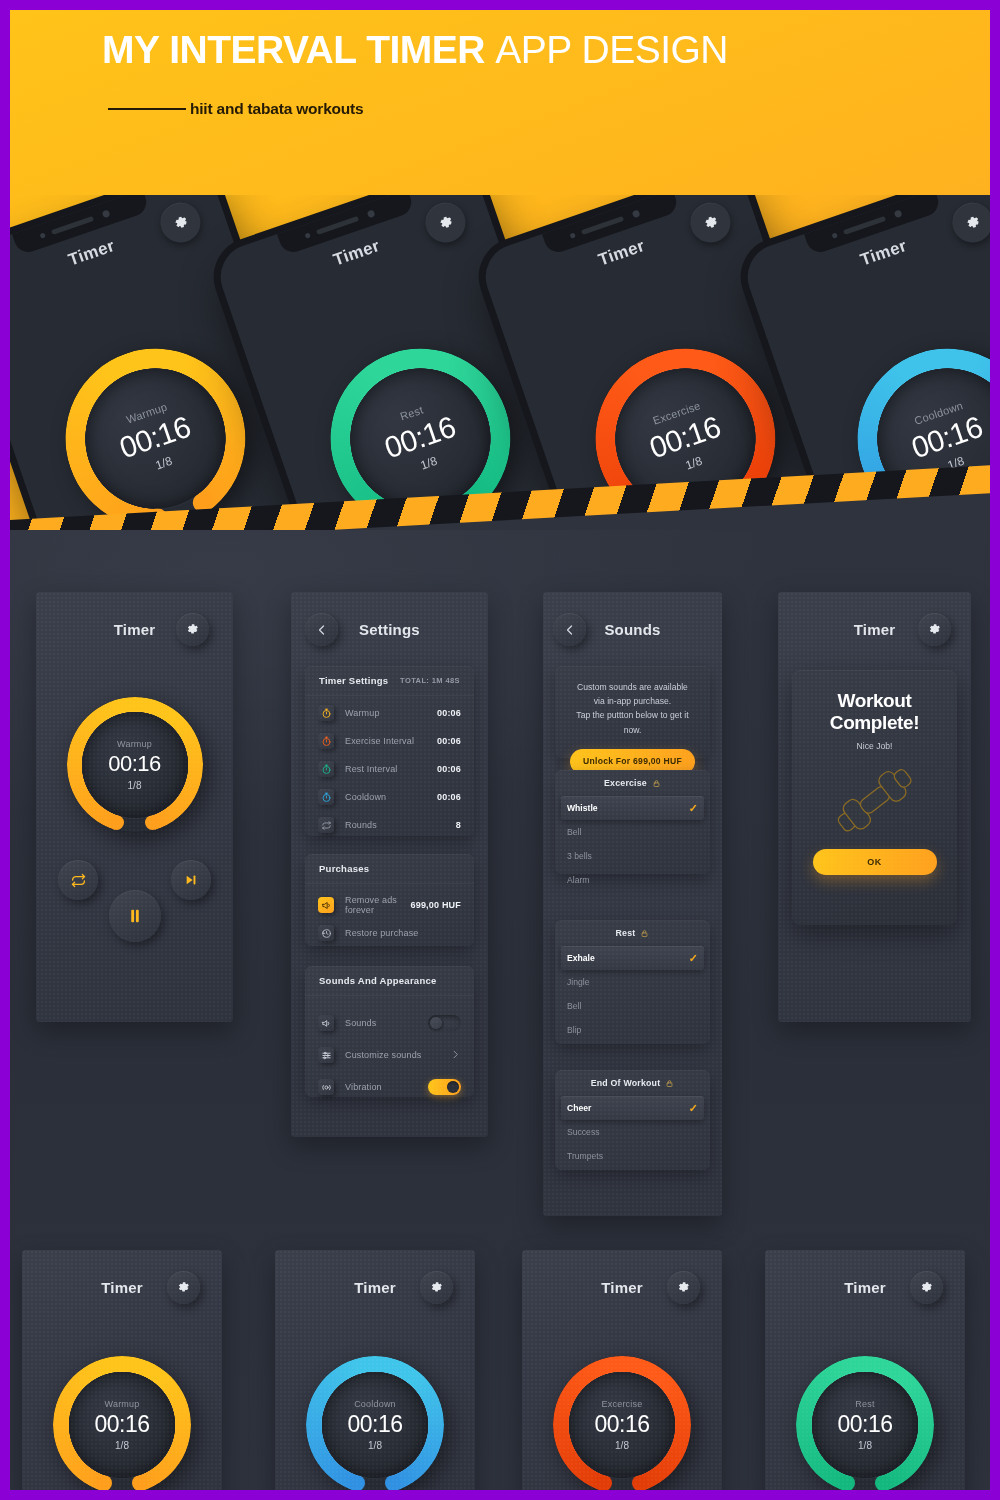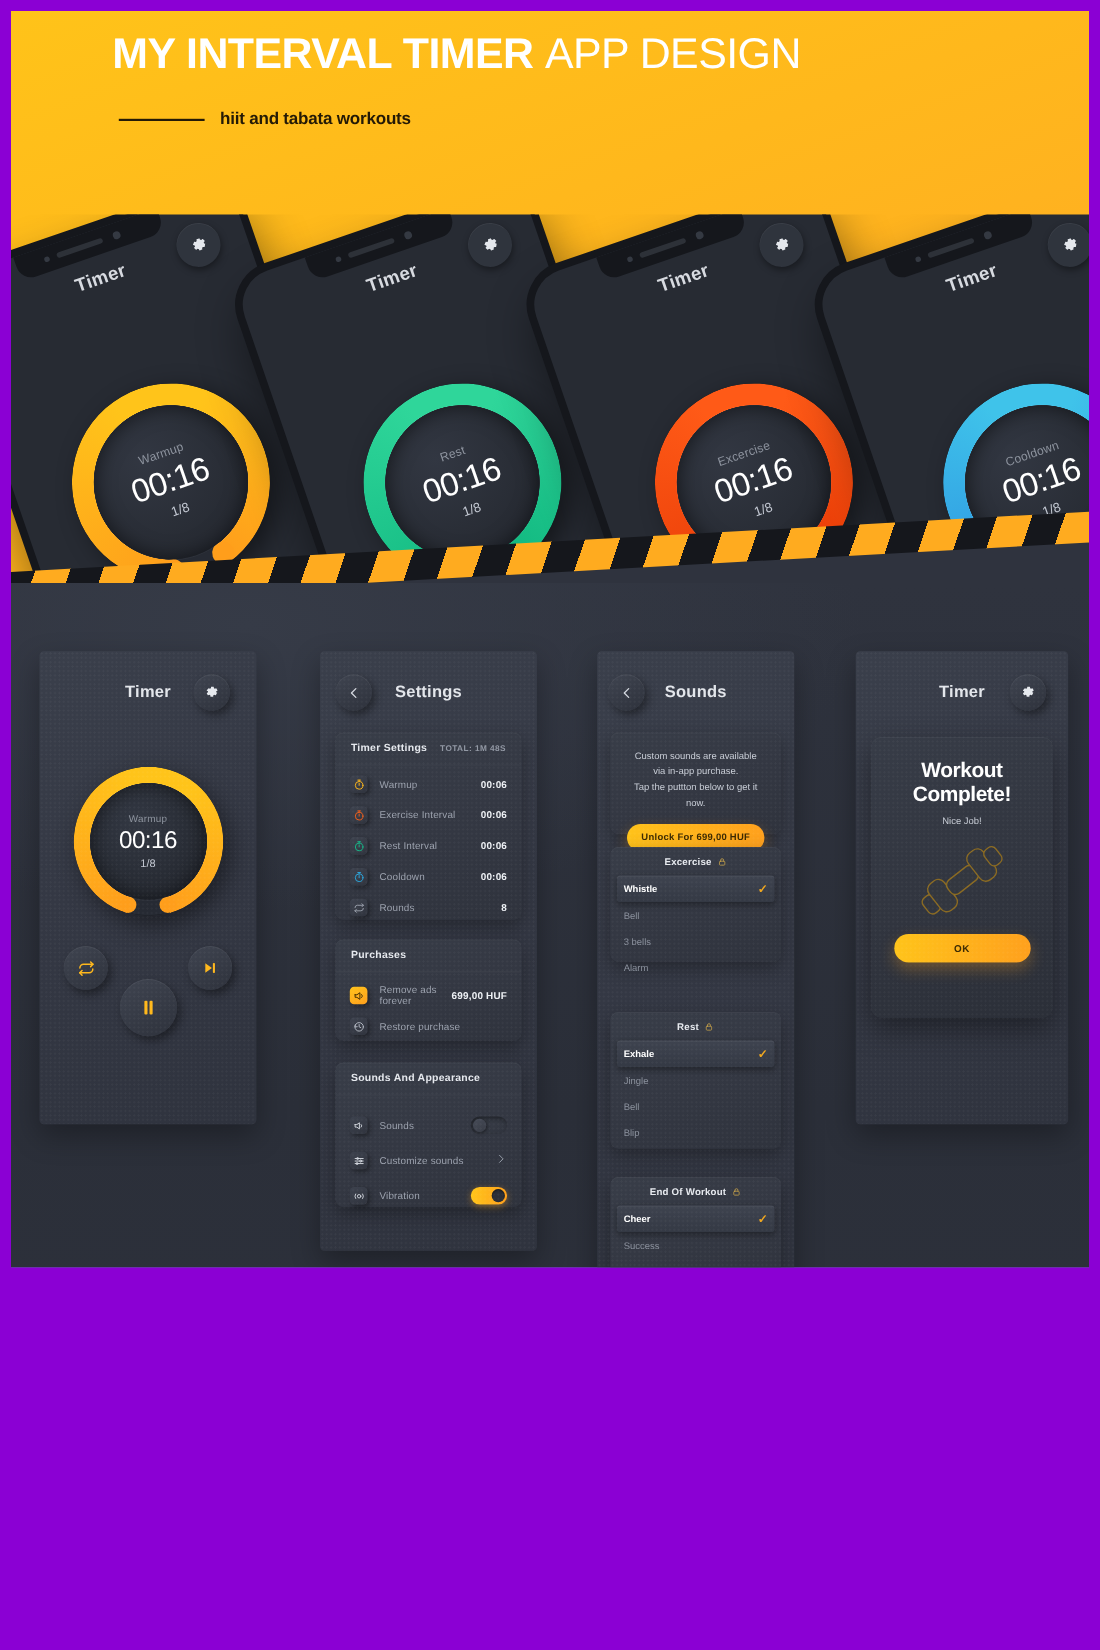--- a/index.html
+++ b/index.html
@@ -5,41 +5,41 @@
   * { box-sizing: border-box; margin: 0; padding: 0; }
   html, body { width: 1000px; height: 1500px; overflow: hidden; }
   body {
     background: #8b00d4;
     font-family: "Liberation Sans", sans-serif;
     -webkit-font-smoothing: antialiased;
   }
   .frame {
     position: absolute;
     left: 10px; top: 10px;
-    width: 980px; height: 1142px;
+    width: 980px; height: 1480px;
     overflow: hidden;
     background: #5eead4;
   }
 
   
   .hero {
     position: absolute; left: 0; top: 0;
     width: 980px; height: 520px;
     background: linear-gradient(160deg, #ffc319 0%, #ffb81c 40%, #ffa726 100%);
     overflow: hidden;
   }
   .hero-title {
     position: absolute; left: 92px; top: 18px;
     font-size: 39px; letter-spacing: -0.5px; white-space: nowrap;
   }
   .hero-title .bold { font-weight: 700; color: #ffffff; }
   .hero-title .light { font-weight: 300; color: #ffffff; }
   .hero-sub-wrap {
     position: absolute; left: 98px; top: 90px;
-    display: flex; align-items: center; gap: 14px;
+    display: flex; align-items: center; gap: 4px;
   }
   .hero-rule { width: 78px; height: 2px; background: #241a06; }
   .hero-sub { font-size: 15.5px; font-weight: 700; color: #241a06; letter-spacing: -0.2px; }
 
   
   .phone-stage {
     position: absolute; left: 0; top: 185px;
     width: 980px; height: 345px; overflow: hidden;
   }
   .phone {

